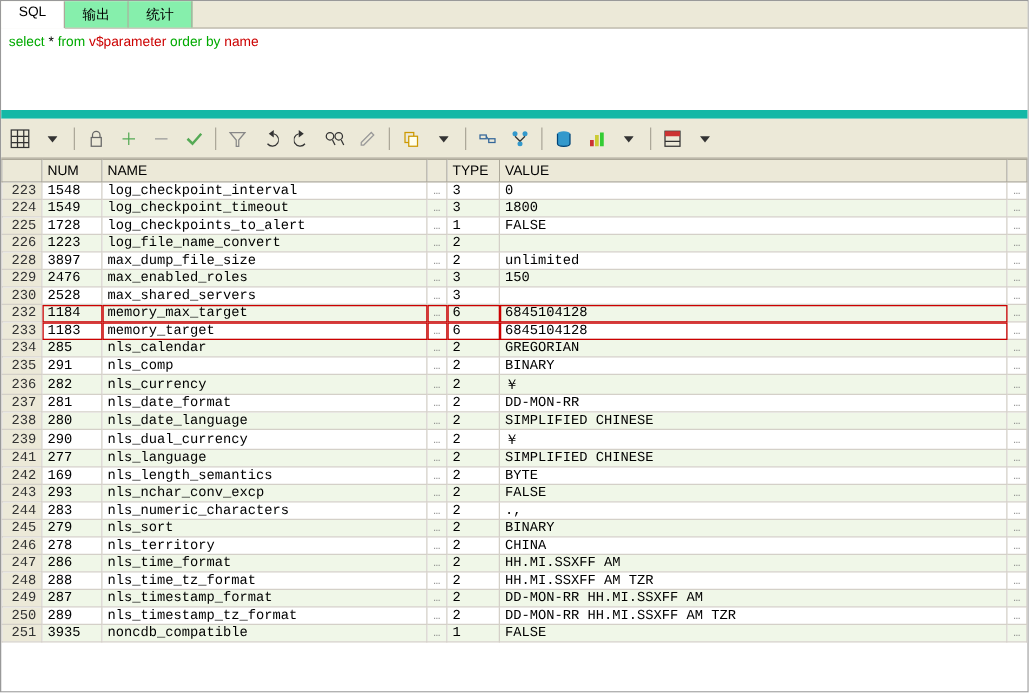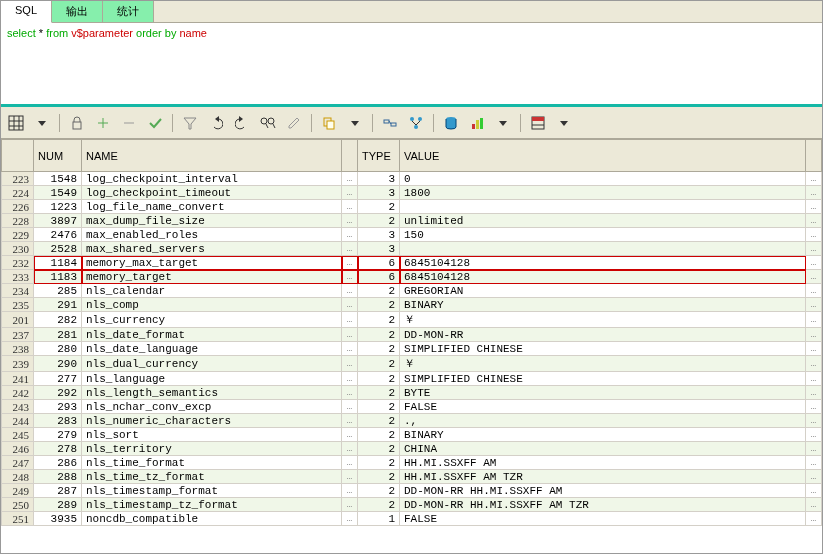--- a/index.html
+++ b/index.html
@@ -1,34 +1,34 @@
 <!DOCTYPE html>
 <html><head>
 <meta charset="utf-8">
 <style>
 *{margin:0;padding:0;box-sizing:border-box;font-family:Tahoma,Arial,sans-serif;font-size:11px}
 body{background:#f0f0f0;overflow:hidden}
 .win{width:823px;height:554px;background:#fff;display:flex;flex-direction:column;border:1px solid #999}
 .tabs{display:flex;background:#ece9d8;border-bottom:1px solid #aca899;height:22px}
 .tab{padding:3px 14px;border-right:1px solid #aca899;cursor:pointer;background:#86efac}
 .tab.active{background:#fff;border-bottom:1px solid #fff;margin-bottom:-1px}
-.sql{background:#fff;padding:4px 6px;border-bottom:3px solid #14b8a6;height:84px;font-family:'Courier New',monospace;font-size:12px}
+.sql{background:#fff;padding:4px 6px;border-bottom:7px solid #14b8a6;height:72px;font-family:'Courier New',monospace;font-size:12px}
 .kw{color:#0a0}
 .ident{color:#c00}
 .tb{display:flex;align-items:center;gap:4px;padding:4px;background:#ece9d8;border-bottom:1px solid #aca899;height:32px}
 .tbtn{width:22px;height:22px;display:flex;align-items:center;justify-content:center;cursor:pointer;border:1px solid transparent}
 .sep{width:1px;height:18px;background:#aca899;margin:0 2px}
 .grid{flex:1;overflow:auto;position:relative}
 table{border-collapse:collapse;width:100%;table-layout:fixed}
-th{background:#ece9d8;border:1px solid #aca899;padding:1px 4px;text-align:left;font-weight:normal;height:32px;position:sticky;top:0}
+th{background:#ece9d8;border:1px solid #aca899;padding:1px 4px;text-align:left;font-weight:normal;height:18px;position:sticky;top:0}
 td{border:1px solid #d4d0c8;padding:0 4px;height:14px;font-family:'Courier New',monospace;font-size:11px;white-space:nowrap;overflow:hidden}
 tr:nth-child(even) td{background:#f0f7e8}
 tr:nth-child(odd) td{background:#fff}
-.rownum{background:#ece9d8!important;text-align:right;color:#333;font-family:Liberation Serif, serif}
-.num{text-align:right}
+.rownum{background:#ece9d8!important;text-align:right;color:#333;font-family:Liberation Mono, monospace}
+.num{text-align:left}
 .dots{color:#888;text-align:center;font-size:9px;cursor:pointer}
 tr.highlighted td.name-cell,tr.highlighted td.value-cell,tr.highlighted td.type-cell,tr.highlighted td.dots-n,tr.highlighted td.num-cell{outline:1px solid #c00;outline-offset:-1px}
 .col-rn{width:32px}
 .col-num{width:48px}
 .col-name{width:260px}
 .col-nd{width:16px}
 .col-type{width:42px}
 .col-val{width:auto}
 .col-vd{width:16px}
 svg{display:block}
@@ -214,20 +214,29 @@
           <tr>
             <td class="rownum">224</td>
             <td class="num num-cell">1549</td>
             <td class="name-cell">log_checkpoint_timeout</td>
             <td class="dots dots-n">…</td>
             <td class="num type-cell">3</td>
             <td class="value-cell">1800</td>
             <td class="dots">…</td>
           </tr>
           <tr>
+            <td class="rownum">225</td>
+            <td class="num num-cell">1728</td>
+            <td class="name-cell">log_checkpoints_to_alert</td>
+            <td class="dots dots-n">…</td>
+            <td class="num type-cell">1</td>
+            <td class="value-cell">FALSE</td>
+            <td class="dots">…</td>
+          </tr>
+          <tr>
             <td class="rownum">226</td>
             <td class="num num-cell">1223</td>
             <td class="name-cell">log_file_name_convert</td>
             <td class="dots dots-n">…</td>
             <td class="num type-cell">2</td>
             <td class="value-cell"></td>
             <td class="dots">…</td>
           </tr>
           <tr>
             <td class="rownum">228</td>
@@ -286,21 +295,21 @@
           <tr>
             <td class="rownum">235</td>
             <td class="num num-cell">291</td>
             <td class="name-cell">nls_comp</td>
             <td class="dots dots-n">…</td>
             <td class="num type-cell">2</td>
             <td class="value-cell">BINARY</td>
             <td class="dots">…</td>
           </tr>
           <tr>
-            <td class="rownum">201</td>
+            <td class="rownum">236</td>
             <td class="num num-cell">282</td>
             <td class="name-cell">nls_currency</td>
             <td class="dots dots-n">…</td>
             <td class="num type-cell">2</td>
             <td class="value-cell">￥</td>
             <td class="dots">…</td>
           </tr>
           <tr>
             <td class="rownum">237</td>
             <td class="num num-cell">281</td>
@@ -332,21 +341,21 @@
             <td class="rownum">241</td>
             <td class="num num-cell">277</td>
             <td class="name-cell">nls_language</td>
             <td class="dots dots-n">…</td>
             <td class="num type-cell">2</td>
             <td class="value-cell">SIMPLIFIED CHINESE</td>
             <td class="dots">…</td>
           </tr>
           <tr>
             <td class="rownum">242</td>
-            <td class="num num-cell">292</td>
+            <td class="num num-cell">169</td>
             <td class="name-cell">nls_length_semantics</td>
             <td class="dots dots-n">…</td>
             <td class="num type-cell">2</td>
             <td class="value-cell">BYTE</td>
             <td class="dots">…</td>
           </tr>
           <tr>
             <td class="rownum">243</td>
             <td class="num num-cell">293</td>
             <td class="name-cell">nls_nchar_conv_excp</td>

